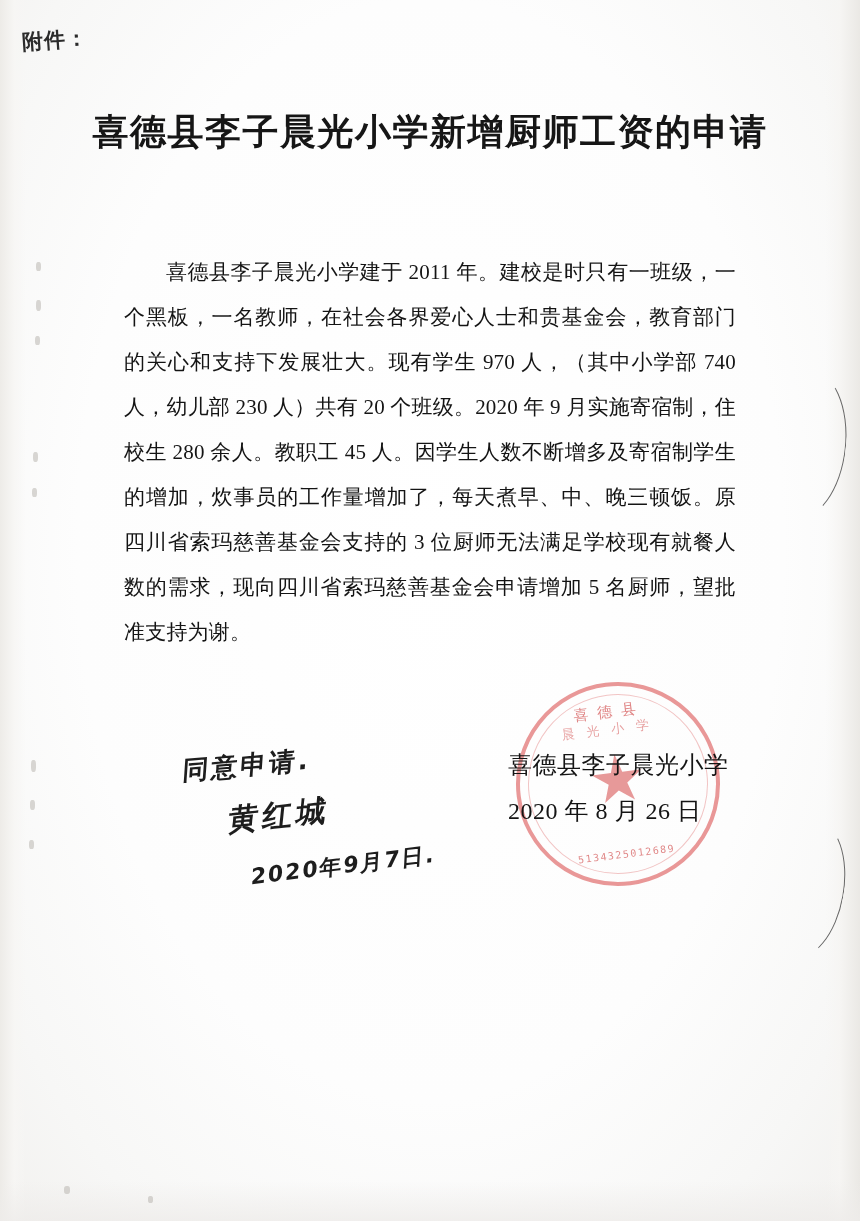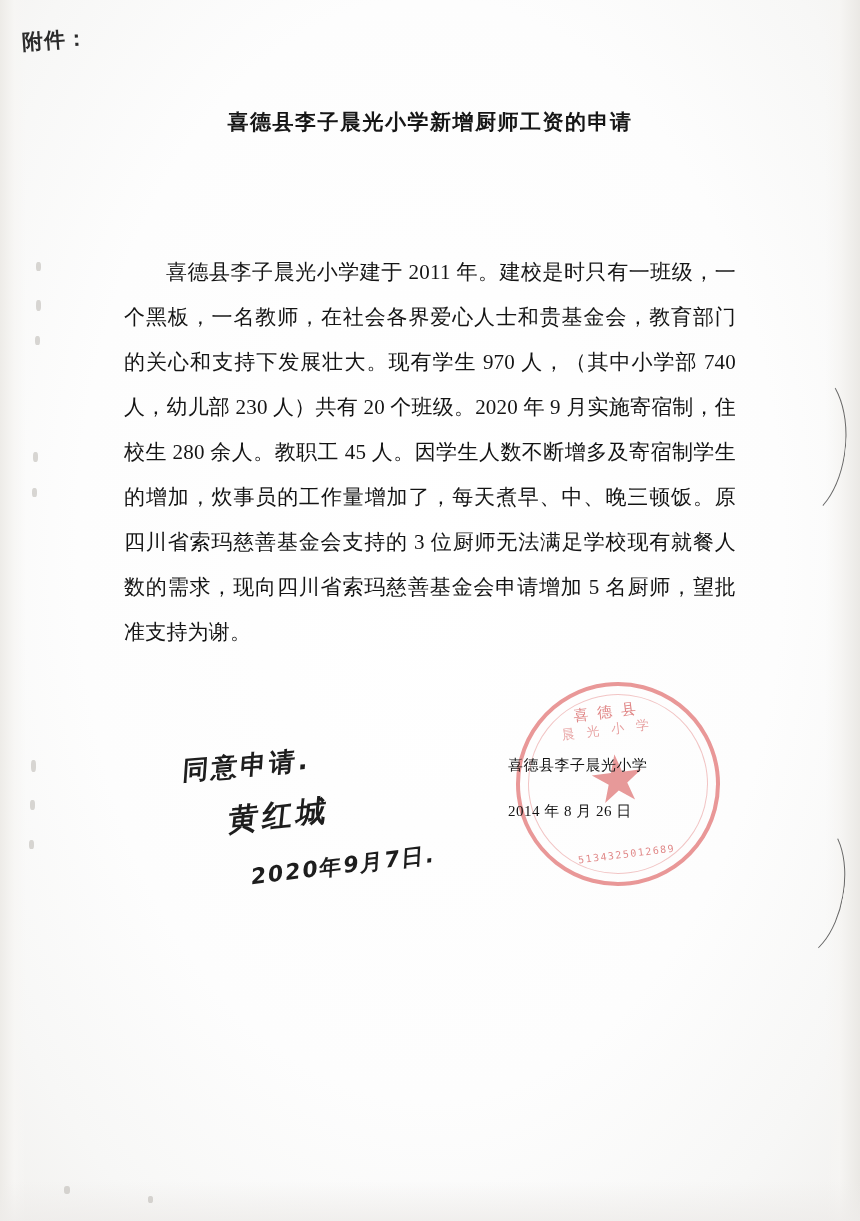--- a/index.html
+++ b/index.html
@@ -75,21 +75,21 @@
     transform: rotate(-4deg);
     font-weight: 600;
   }
 
   .doc-title {
     position: absolute;
     left: 0;
     right: 0;
     top: 108px;
     text-align: center;
-    font-size: 21px;
+    font-size: 36px;
     font-weight: bold;
     letter-spacing: 1.5px;
     font-family: "DejaVu Sans", sans-serif;
     color: #161616;
   }
 
   .recipient {
     position: absolute;
     left: 124px;
     top: 206px;
@@ -113,21 +113,21 @@
     color: #141414;
     letter-spacing: .2px;
     font-family: Liberation Serif, serif;
   }
 
   .sign-block {
     position: absolute;
     left: 508px;
     top: 742px;
     width: 250px;
-    font-size: 15px;
+    font-size: 24px;
     line-height: 46px;
     color: #141414;
     letter-spacing: .5px;
   }
   .sign-block .org { display: block; }
   .sign-block .date { display: block; }
 
   
   .seal {
     position: absolute;
@@ -256,21 +256,21 @@
   <div class="seal">
     <div class="ring-in"></div>
     <div class="arc-text">喜德县</div>
     <div class="arc-text-2">晨光小学</div>
     <div class="star"></div>
     <div class="code">5134325012689</div>
   </div>
 
   <div class="sign-block">
     <span class="org">喜德县李子晨光小学</span>
-    <span class="date">2014 年 8 月 26 日</span>
+    <span class="date">2020 年 8 月 26 日</span>
   </div>
 
   <div class="handwriting">
     <div class="hw-line1">同意申请.</div>
     <div class="hw-line2">黄红城</div>
     <div class="hw-line3">2020年9月7日.</div>
   </div>
 
 </div>
 

